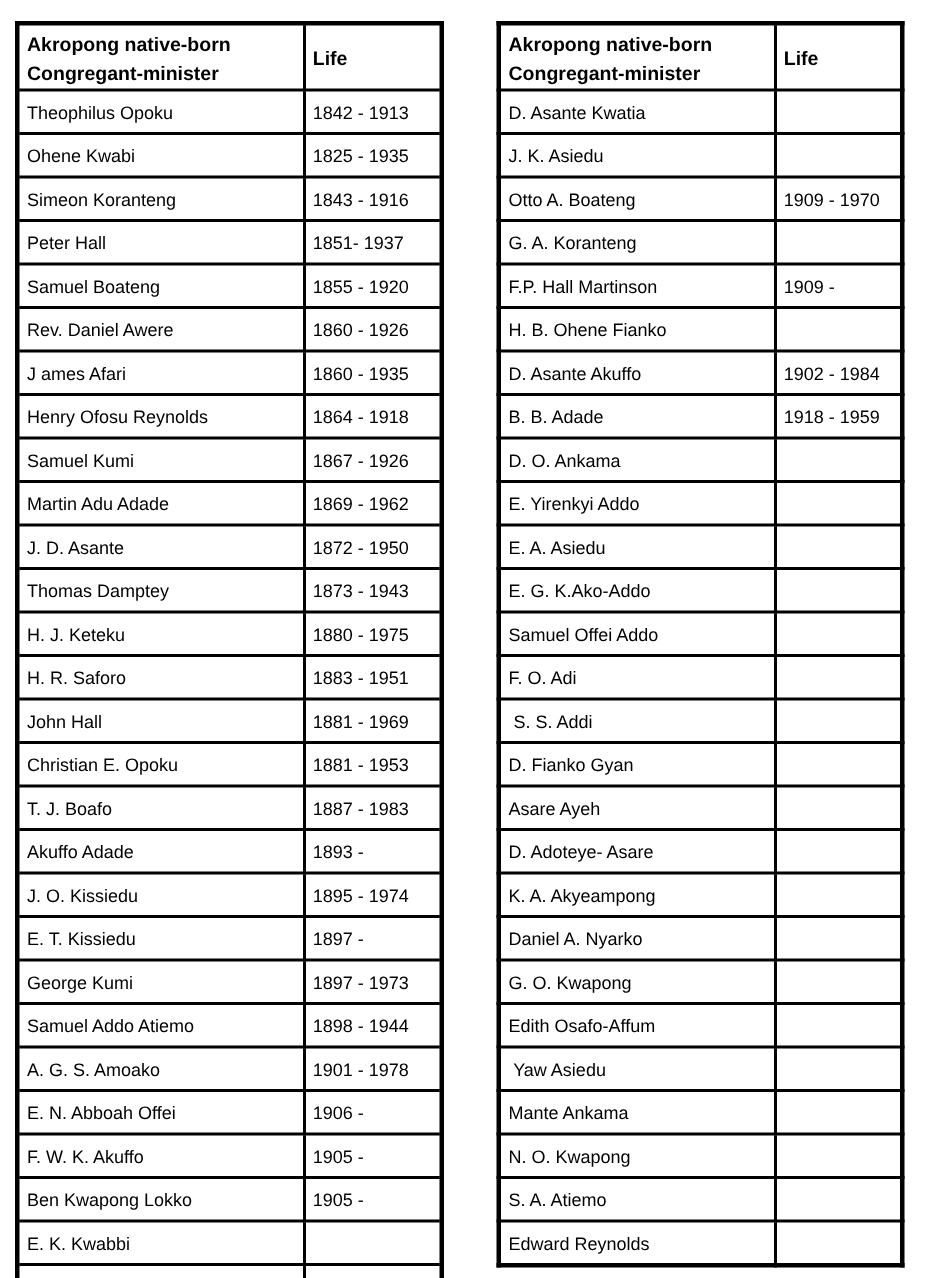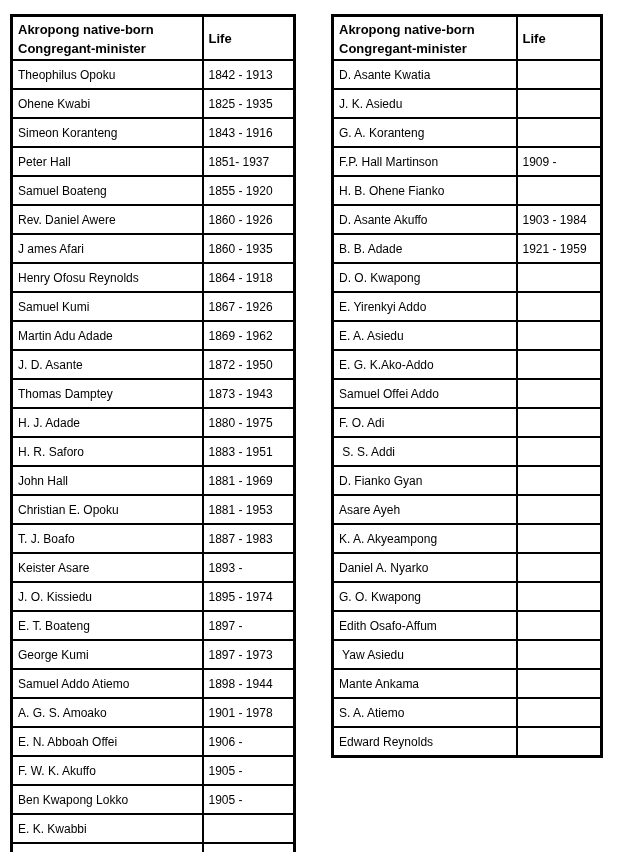--- a/index.html
+++ b/index.html
@@ -119,49 +119,49 @@
         </tr>
         <tr>
           <td class="name-cell">J. D. Asante</td>
           <td class="life-cell">1872 - 1950</td>
         </tr>
         <tr>
           <td class="name-cell">Thomas Damptey</td>
           <td class="life-cell">1873 - 1943</td>
         </tr>
         <tr>
-          <td class="name-cell">H. J. Adade</td>
+          <td class="name-cell">H. J. Keteku</td>
           <td class="life-cell">1880 - 1975</td>
         </tr>
         <tr>
           <td class="name-cell">H. R. Saforo</td>
           <td class="life-cell">1883 - 1951</td>
         </tr>
         <tr>
           <td class="name-cell">John Hall</td>
           <td class="life-cell">1881 - 1969</td>
         </tr>
         <tr>
           <td class="name-cell">Christian E. Opoku</td>
           <td class="life-cell">1881 - 1953</td>
         </tr>
         <tr>
           <td class="name-cell">T. J. Boafo</td>
           <td class="life-cell">1887 - 1983</td>
         </tr>
         <tr>
-          <td class="name-cell">Keister Asare</td>
+          <td class="name-cell">Akuffo Adade</td>
           <td class="life-cell">1893 -</td>
         </tr>
         <tr>
           <td class="name-cell">J. O. Kissiedu</td>
           <td class="life-cell">1895 - 1974</td>
         </tr>
         <tr>
-          <td class="name-cell">E. T. Boateng</td>
+          <td class="name-cell">E. T. Kissiedu</td>
           <td class="life-cell">1897 -</td>
         </tr>
         <tr>
           <td class="name-cell">George Kumi</td>
           <td class="life-cell">1897 - 1973</td>
         </tr>
         <tr>
           <td class="name-cell">Samuel Addo Atiemo</td>
           <td class="life-cell">1898 - 1944</td>
         </tr>
@@ -209,41 +209,45 @@
     <tbody>
         <tr>
           <td class="name-cell">D. Asante Kwatia</td>
           <td class="life-cell"></td>
         </tr>
         <tr>
           <td class="name-cell">J. K. Asiedu</td>
           <td class="life-cell"></td>
         </tr>
         <tr>
+          <td class="name-cell">Otto A. Boateng</td>
+          <td class="life-cell">1909 - 1970</td>
+        </tr>
+        <tr>
           <td class="name-cell">G. A. Koranteng</td>
           <td class="life-cell"></td>
         </tr>
         <tr>
           <td class="name-cell">F.P. Hall Martinson</td>
           <td class="life-cell">1909 -</td>
         </tr>
         <tr>
           <td class="name-cell">H. B. Ohene Fianko</td>
           <td class="life-cell"></td>
         </tr>
         <tr>
           <td class="name-cell">D. Asante Akuffo</td>
-          <td class="life-cell">1903 - 1984</td>
+          <td class="life-cell">1902 - 1984</td>
         </tr>
         <tr>
           <td class="name-cell">B. B. Adade</td>
-          <td class="life-cell">1921 - 1959</td>
-        </tr>
-        <tr>
-          <td class="name-cell">D. O. Kwapong</td>
+          <td class="life-cell">1918 - 1959</td>
+        </tr>
+        <tr>
+          <td class="name-cell">D. O. Ankama</td>
           <td class="life-cell"></td>
         </tr>
         <tr>
           <td class="name-cell">E. Yirenkyi Addo</td>
           <td class="life-cell"></td>
         </tr>
         <tr>
           <td class="name-cell">E. A. Asiedu</td>
           <td class="life-cell"></td>
         </tr>
@@ -265,20 +269,24 @@
         </tr>
         <tr>
           <td class="name-cell">D. Fianko Gyan</td>
           <td class="life-cell"></td>
         </tr>
         <tr>
           <td class="name-cell">Asare Ayeh</td>
           <td class="life-cell"></td>
         </tr>
         <tr>
+          <td class="name-cell">D. Adoteye- Asare</td>
+          <td class="life-cell"></td>
+        </tr>
+        <tr>
           <td class="name-cell">K. A. Akyeampong</td>
           <td class="life-cell"></td>
         </tr>
         <tr>
           <td class="name-cell">Daniel A. Nyarko</td>
           <td class="life-cell"></td>
         </tr>
         <tr>
           <td class="name-cell">G. O. Kwapong</td>
           <td class="life-cell"></td>
@@ -286,20 +294,24 @@
         <tr>
           <td class="name-cell">Edith Osafo-Affum</td>
           <td class="life-cell"></td>
         </tr>
         <tr>
           <td class="name-cell"> Yaw Asiedu</td>
           <td class="life-cell"></td>
         </tr>
         <tr>
           <td class="name-cell">Mante Ankama</td>
+          <td class="life-cell"></td>
+        </tr>
+        <tr>
+          <td class="name-cell">N. O. Kwapong</td>
           <td class="life-cell"></td>
         </tr>
         <tr>
           <td class="name-cell">S. A. Atiemo</td>
           <td class="life-cell"></td>
         </tr>
         <tr>
           <td class="name-cell">Edward Reynolds</td>
           <td class="life-cell"></td>
         </tr>

